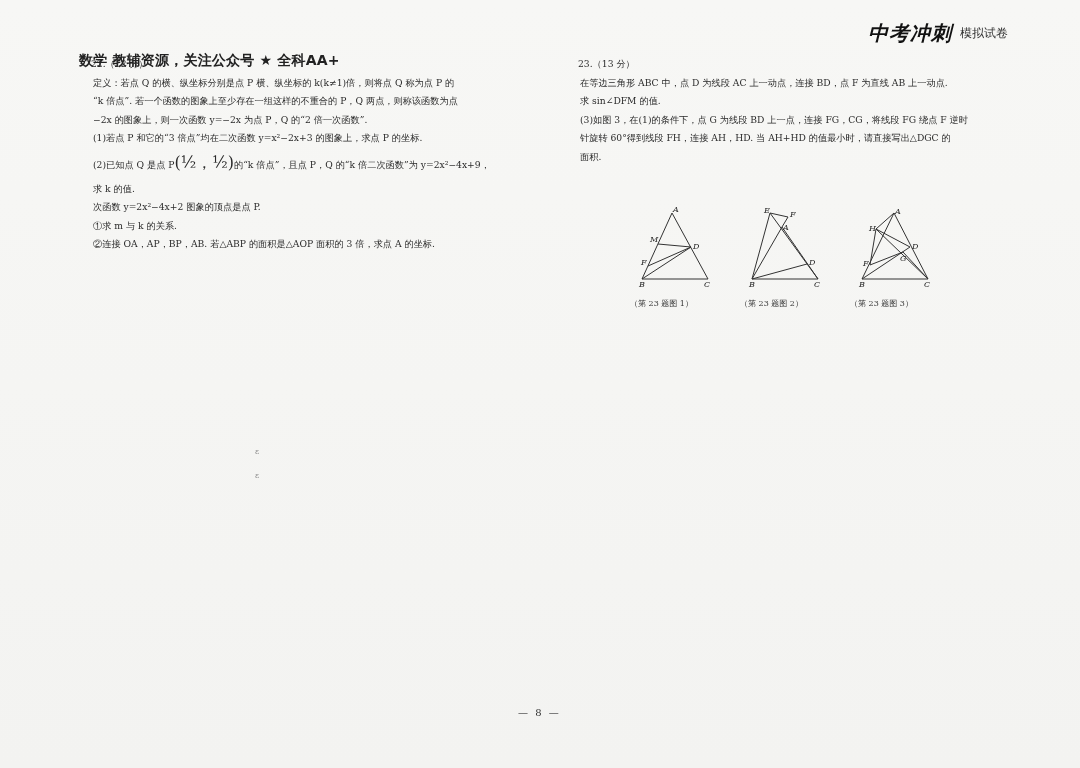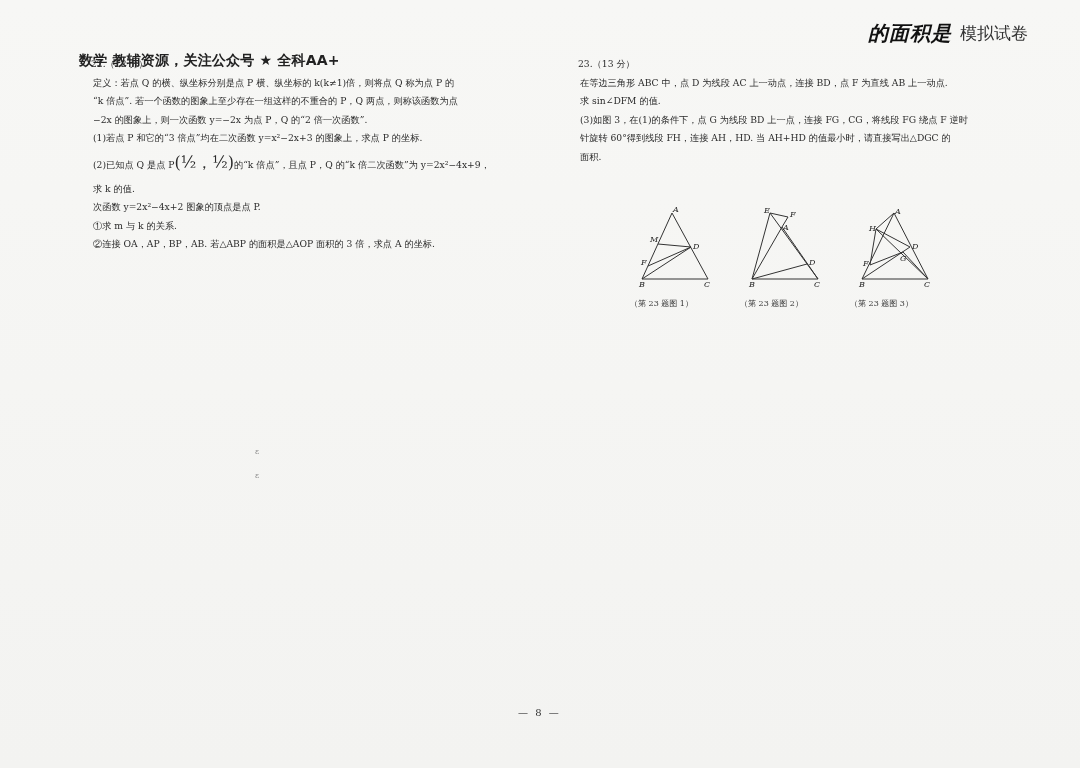--- a/index.html
+++ b/index.html
@@ -11,42 +11,42 @@
       position: relative;
     }
     .page { position: absolute; left: 0; top: 0; width: 1080px; height: 768px; background: linear-gradient(#f7f7f5, #f3f3f1); }
     .header-left {
       position: absolute; left: 79px; top: 24px;
       font-family: "DejaVu Sans", "Liberation Sans", sans-serif;
       font-size: 14px; font-weight: bold; color: #222; letter-spacing: 0.2px; margin-top: 28px;
     }
     .header-right { position: absolute; left: 868px; top: 20px; display: flex; align-items: center; gap: 8px; }
     .brand { font-family: "DejaVu Serif", serif; font-size: 20px; font-weight: bold; font-style: italic; color: #111; letter-spacing: 1px; }
-    .brand-sub { font-family: "DejaVu Sans", sans-serif; font-size: 17px; color: #333; }
+    .brand-sub { font-family: "DejaVu Sans", sans-serif; font-size: 12px; color: #333; }
     .col { position: absolute; font-size: 9.2px; line-height: 18.5px; }
     .col-left { left: 79px; top: 55px; width: 445px; }
     .col-right { left: 566px; top: 55px; width: 445px; }
     .qhead { margin-left: 12px; }
     .para { margin-left: 14px; }
     .para.frac-line { line-height: 30px; }
     .figures { position: absolute; left: 630px; top: 205px; width: 320px; height: 110px; }
     .fig { position: absolute; top: 0; width: 100px; }
     .fig svg { display: block; }
     .fig-caption { font-size: 8px; text-align: left; margin-top: 11px; color: #333; white-space: nowrap; }
     .stray { position: absolute; left: 255px; font-size: 8px; color: #888; }
     .page-number { position: absolute; left: 518px; top: 707px; font-size: 10px; color: #333; letter-spacing: 2px; }
   </style>
 </head>
 <body>
 
 <div class="page">
 
   <div class="header-left">数学  教辅资源，关注公众号 ★ 全科AA+</div>
   <div class="header-right">
-    <span class="brand">的面积是</span>
+    <span class="brand">中考冲刺</span>
     <span class="brand-sub">模拟试卷</span>
   </div>
 
   <div class="col col-left">
     <div class="qhead">22.（12 分）</div>
     <div class="para">定义：若点 Q 的横、纵坐标分别是点 P 横、纵坐标的 k(k≠1)倍，则将点 Q 称为点 P 的</div>
     <div class="para">“k 倍点”. 若一个函数的图象上至少存在一组这样的不重合的 P，Q 两点，则称该函数为点</div>
     <div class="para">−2x 的图象上，则一次函数 y=−2x 为点 P，Q 的“2 倍一次函数”.</div>
     <div class="para">(1)若点 P 和它的“3 倍点”均在二次函数 y=x²−2x+3 的图象上，求点 P 的坐标.</div>
     <div class="para frac-line">

